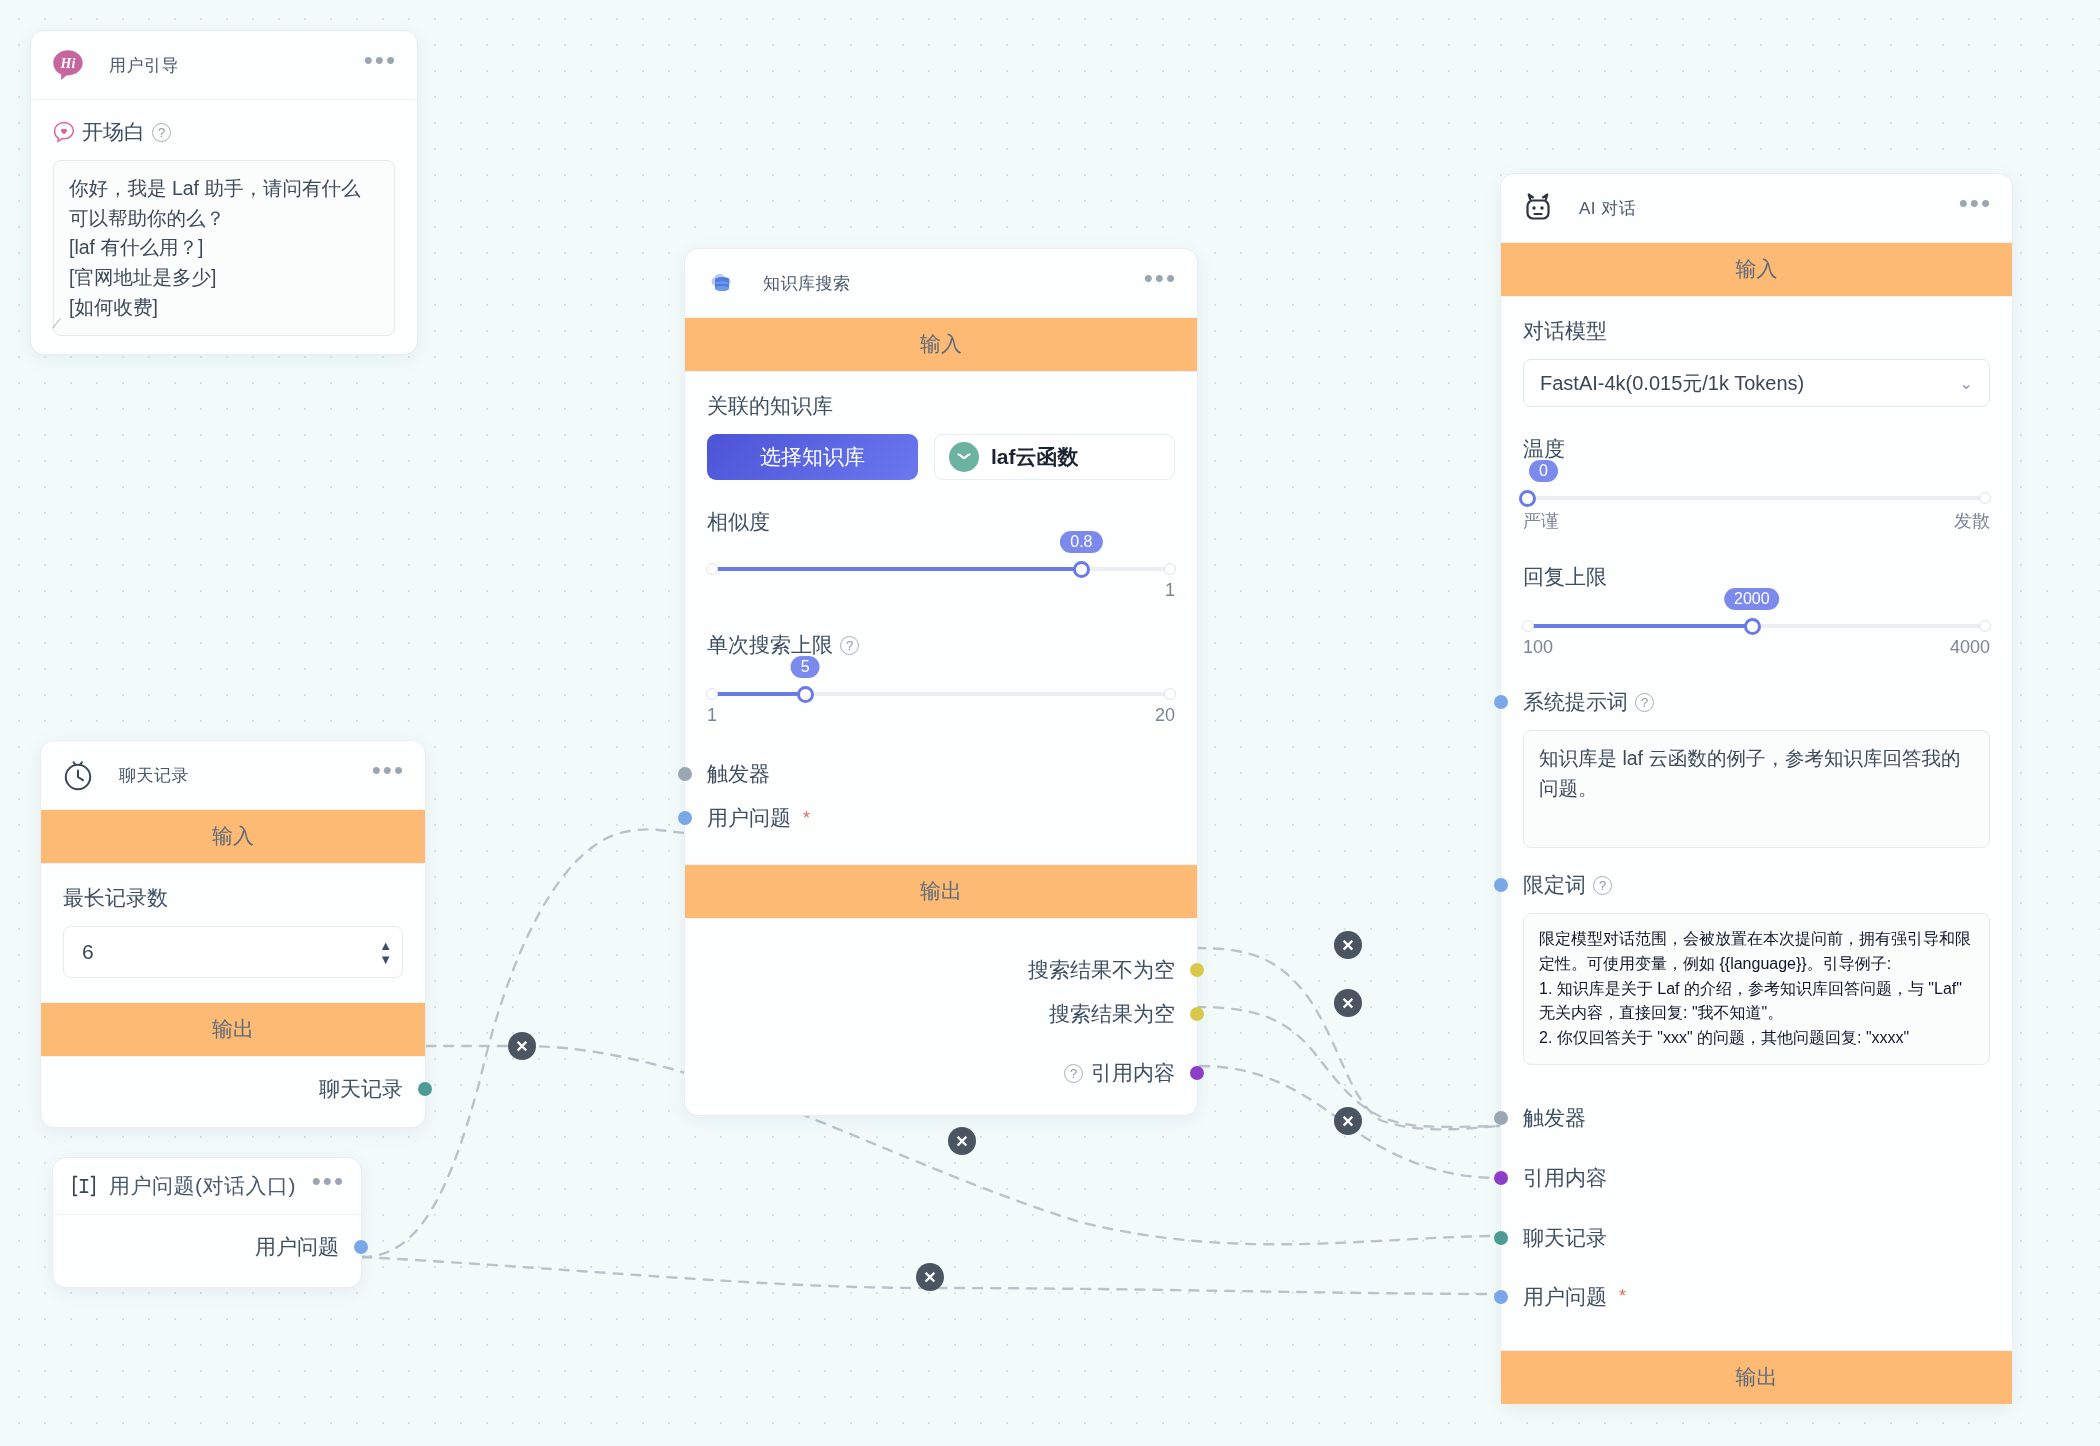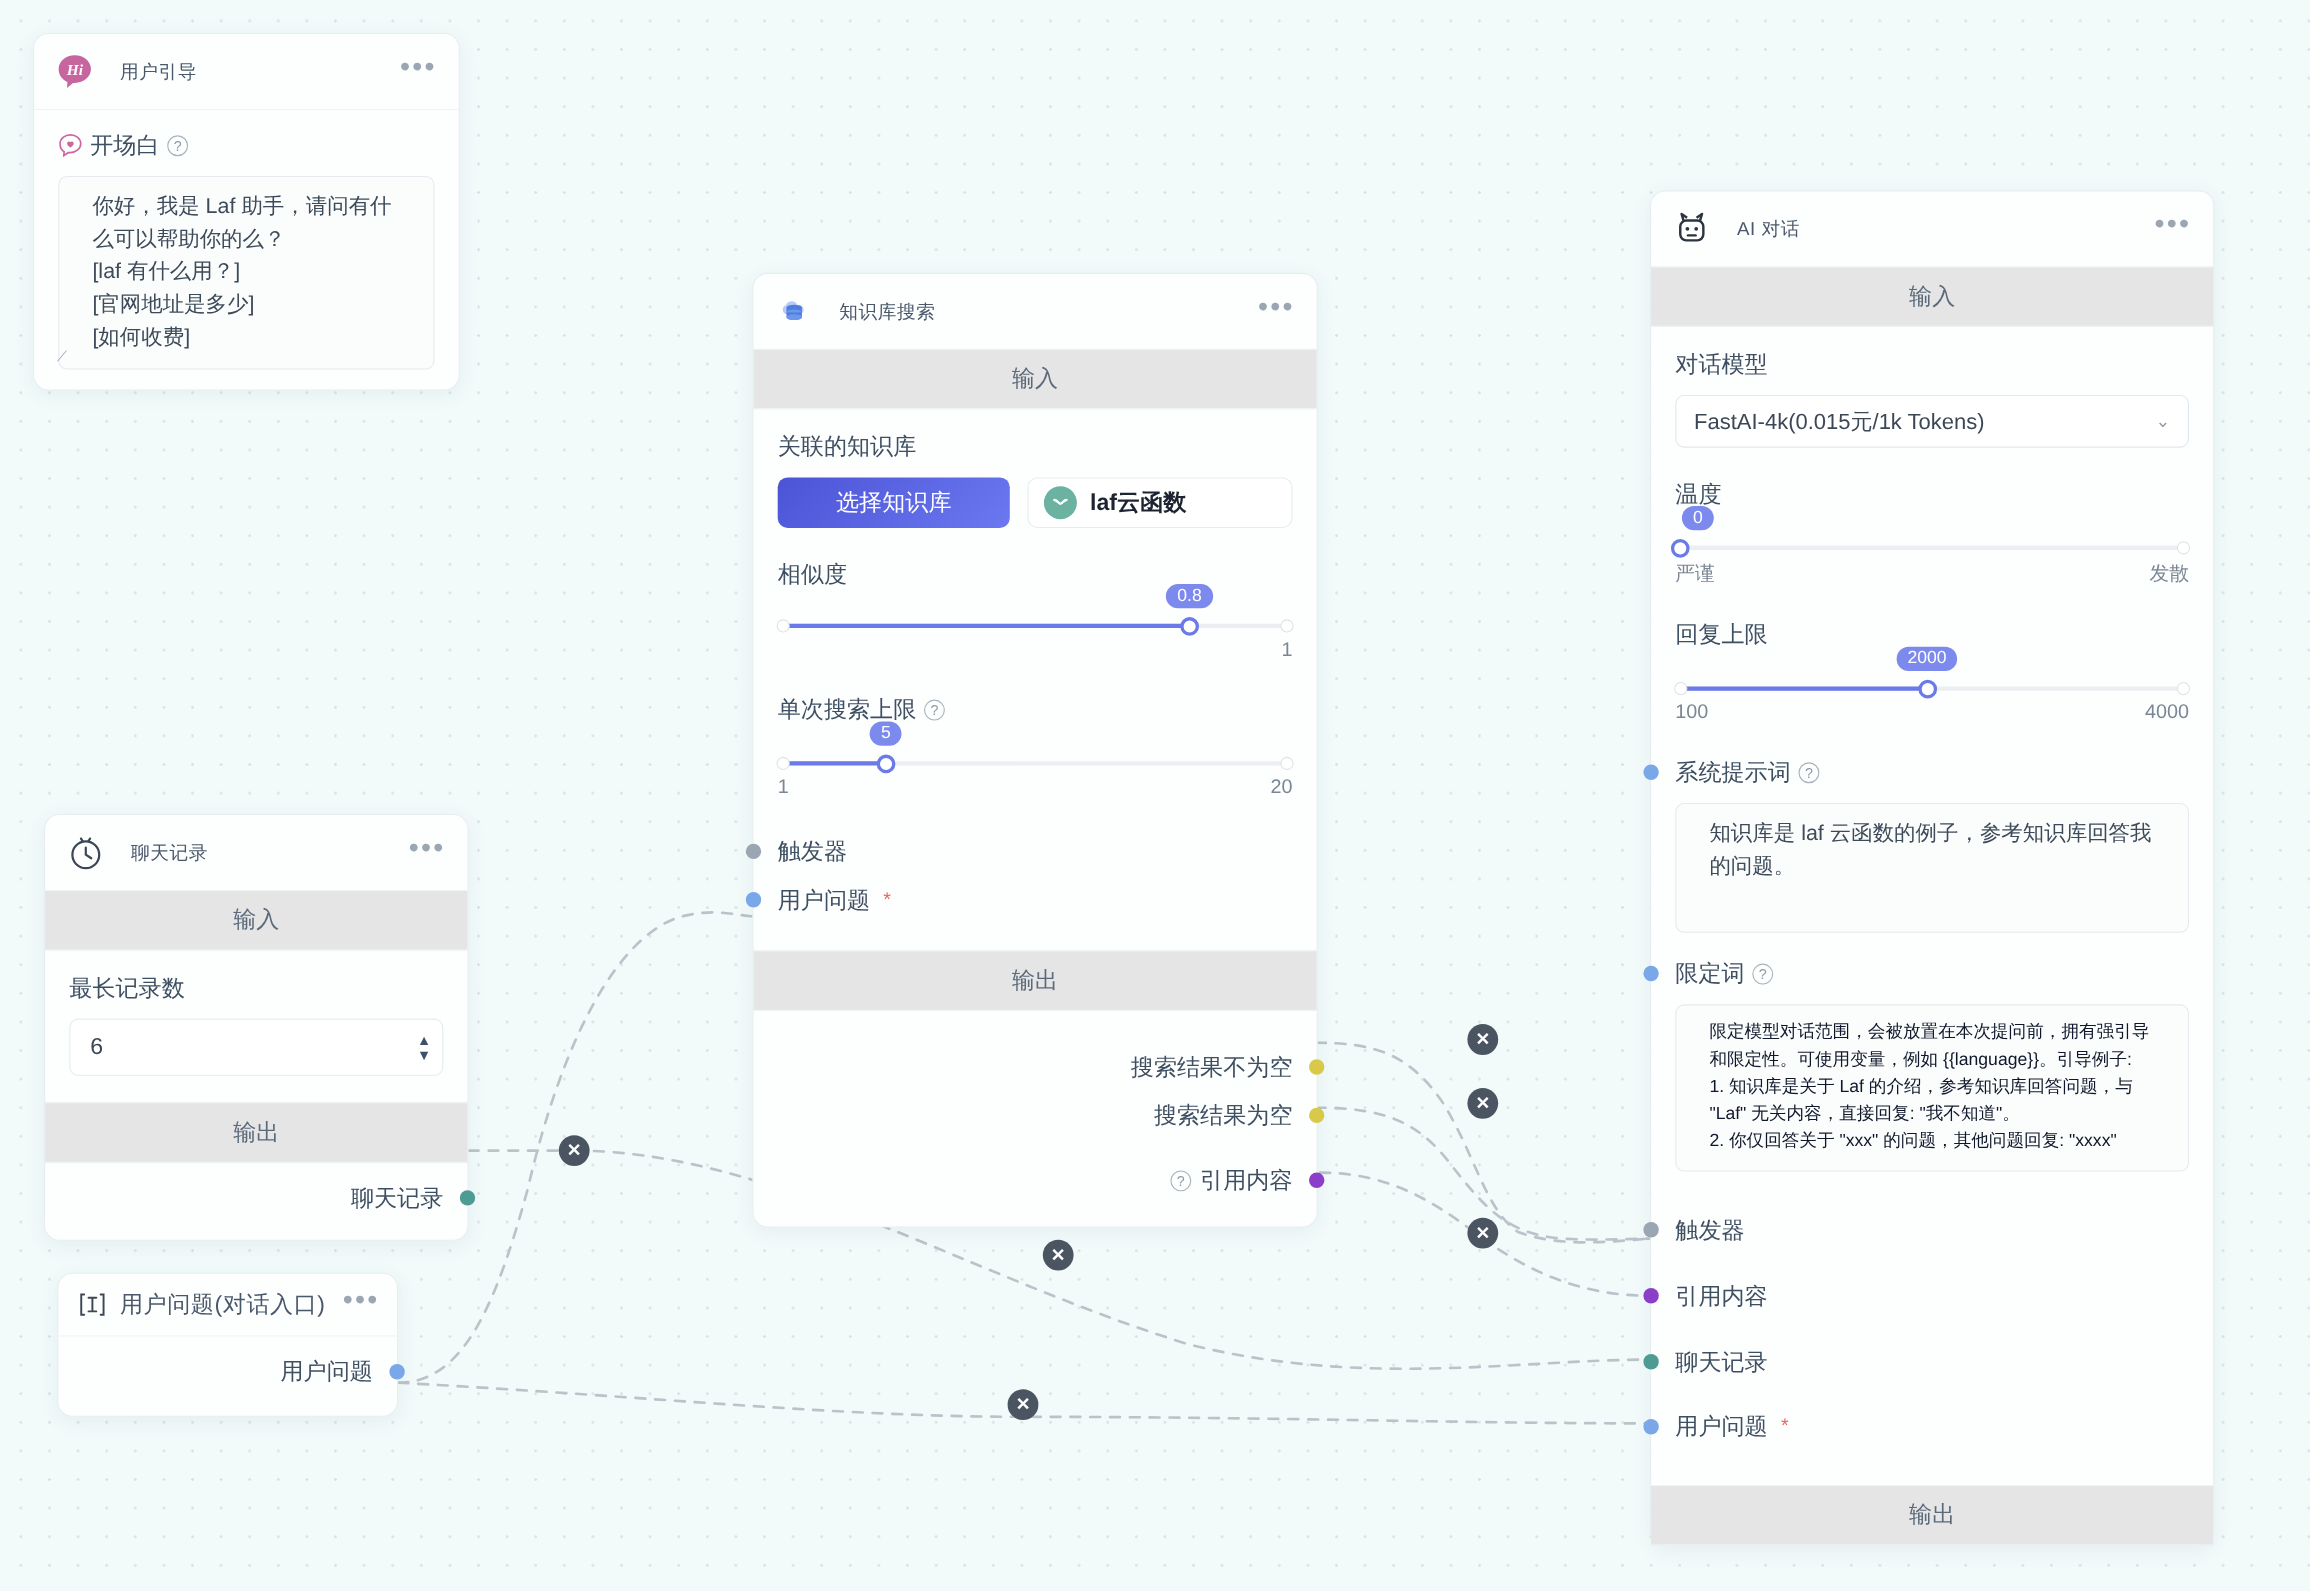--- a/index.html
+++ b/index.html
@@ -33,21 +33,21 @@
   }
   .node-title {
     font-size: 17px; color: #49586b; letter-spacing: .5px;
     flex: 1;
   }
   .dots {
     color: #9aa6b2; font-size: 26px; line-height: 10px;
     letter-spacing: 2px; padding-bottom: 10px; cursor: pointer;
   }
   .band {
-    background: #e5e5e5;
+    background: #fdba74;
     border-bottom: 1px solid #eef3f4;
     text-align: center;
     font-size: 21px; color: #5b6a7b;
     padding: 12px 0 13px 0;
   }
   .band.out { border-top: 1px solid #eef3f4; border-bottom: 1px solid #eef3f4; }
   .body { padding: 20px 22px 24px 22px; }
   .flabel {
     font-size: 21px; color: #3f4f62; margin-bottom: 14px;
     display: flex; align-items: center; gap: 7px;
@@ -61,21 +61,21 @@
   }
   .req { color: #e06b5a; font-size: 18px; }
 
   
   .ico { width: 34px; height: 34px; flex: none; display:block; }
 
   
   .ta {
     border: 1px solid #e4eaee; border-radius: 8px;
     background: #fbfdfd;
-    padding: 13px 30px;
+    padding: 13px 15px;
     font-size: 19.5px; color: #3d4a59; line-height: 1.52;
     white-space: pre-wrap;
     position: relative;
   }
   .ta.ph { color: #0f172a; font-size: 16px; line-height: 1.55; }
   .grip {
     position:absolute; right:4px; bottom:2px;
     width:12px;height:12px; color:#9aa6b2; font-size:13px;
   }
 

